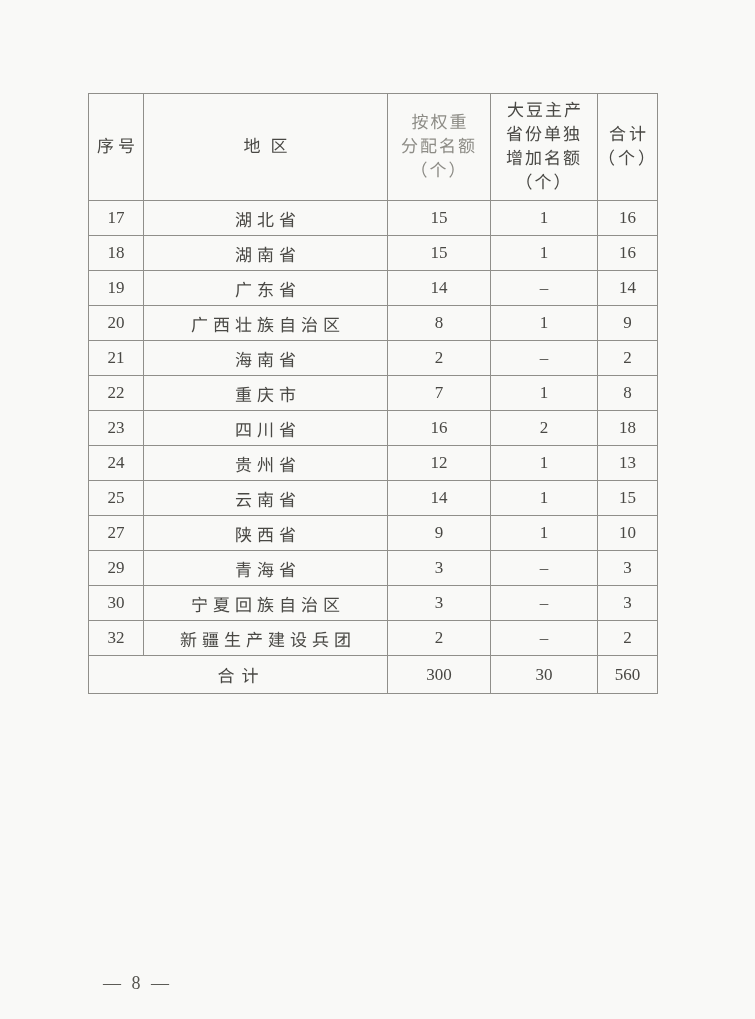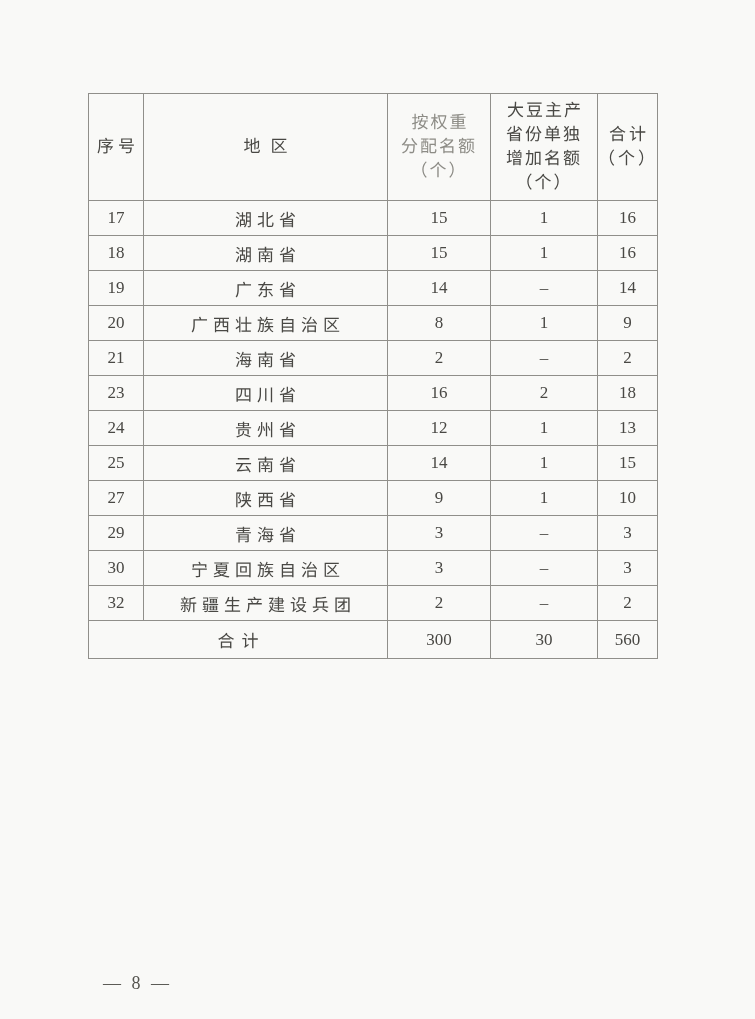--- a/index.html
+++ b/index.html
@@ -132,20 +132,27 @@
   </tr>
 
   <tr>
     <td class="c-no">21</td>
     <td class="c-region">海南省</td>
     <td class="c-num">2</td>
     <td class="c-num">–</td>
     <td class="c-num">2</td>
   </tr>
 
+  <tr>
+    <td class="c-no">22</td>
+    <td class="c-region">重庆市</td>
+    <td class="c-num">7</td>
+    <td class="c-num">1</td>
+    <td class="c-num">8</td>
+  </tr>
 
   <tr>
     <td class="c-no">23</td>
     <td class="c-region">四川省</td>
     <td class="c-num">16</td>
     <td class="c-num">2</td>
     <td class="c-num">18</td>
   </tr>
 
   <tr>

